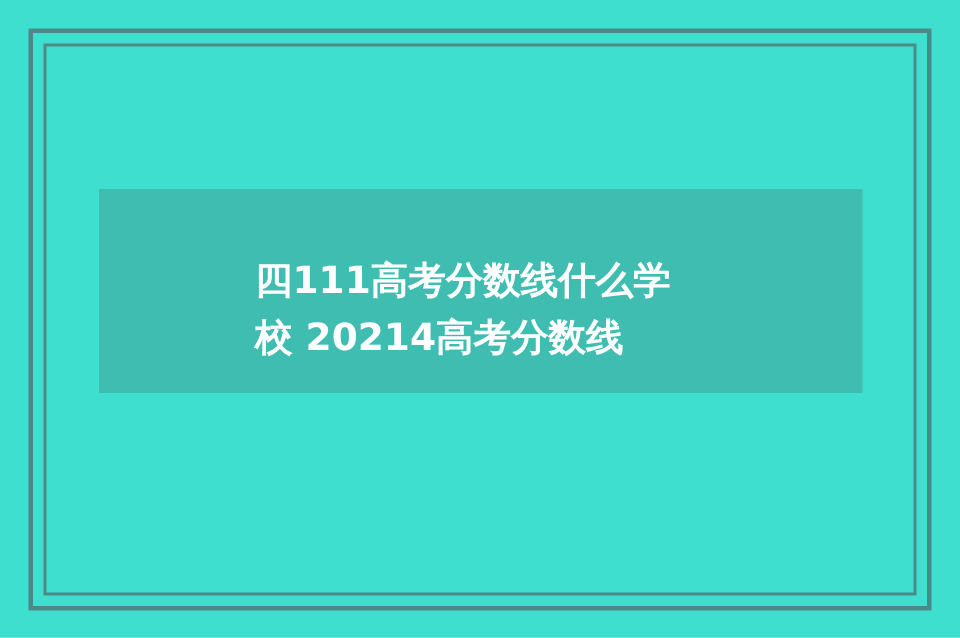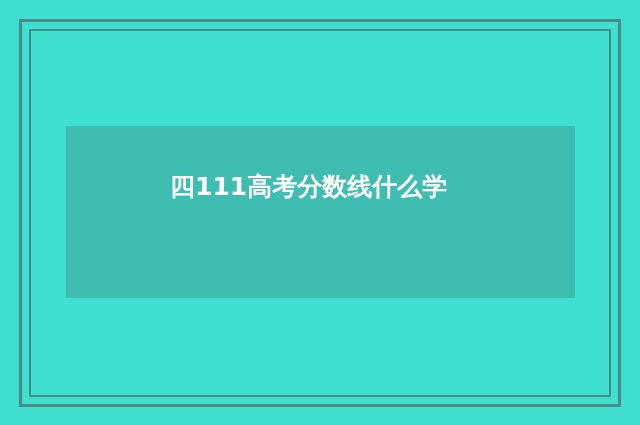--- a/index.html
+++ b/index.html
@@ -45,21 +45,21 @@
     box-sizing: border-box;
     pointer-events: none;
   }
 
   
   .content-panel {
     position: absolute;
     left: 66px;
     top: 126px;
     width: 509px;
-    height: 172px;
+    height: 136px;
     background: #3fbdb0;
     box-sizing: border-box;
   }
 
   .title-block {
     position: absolute;
     left: 104px;
     top: 42px;
     width: 330px;
   }
@@ -78,16 +78,17 @@
 <body>
 
 <div id="banner">
 
   <div class="frame-outer"></div>
   <div class="frame-inner"></div>
 
   <div class="content-panel">
     <div class="title-block">
       <span class="title-line">四111高考分数线什么学</span>
+      <span class="title-line">校 20214高考分数线</span>
     </div>
   </div>
 
 </div>
 
 </body></html>

